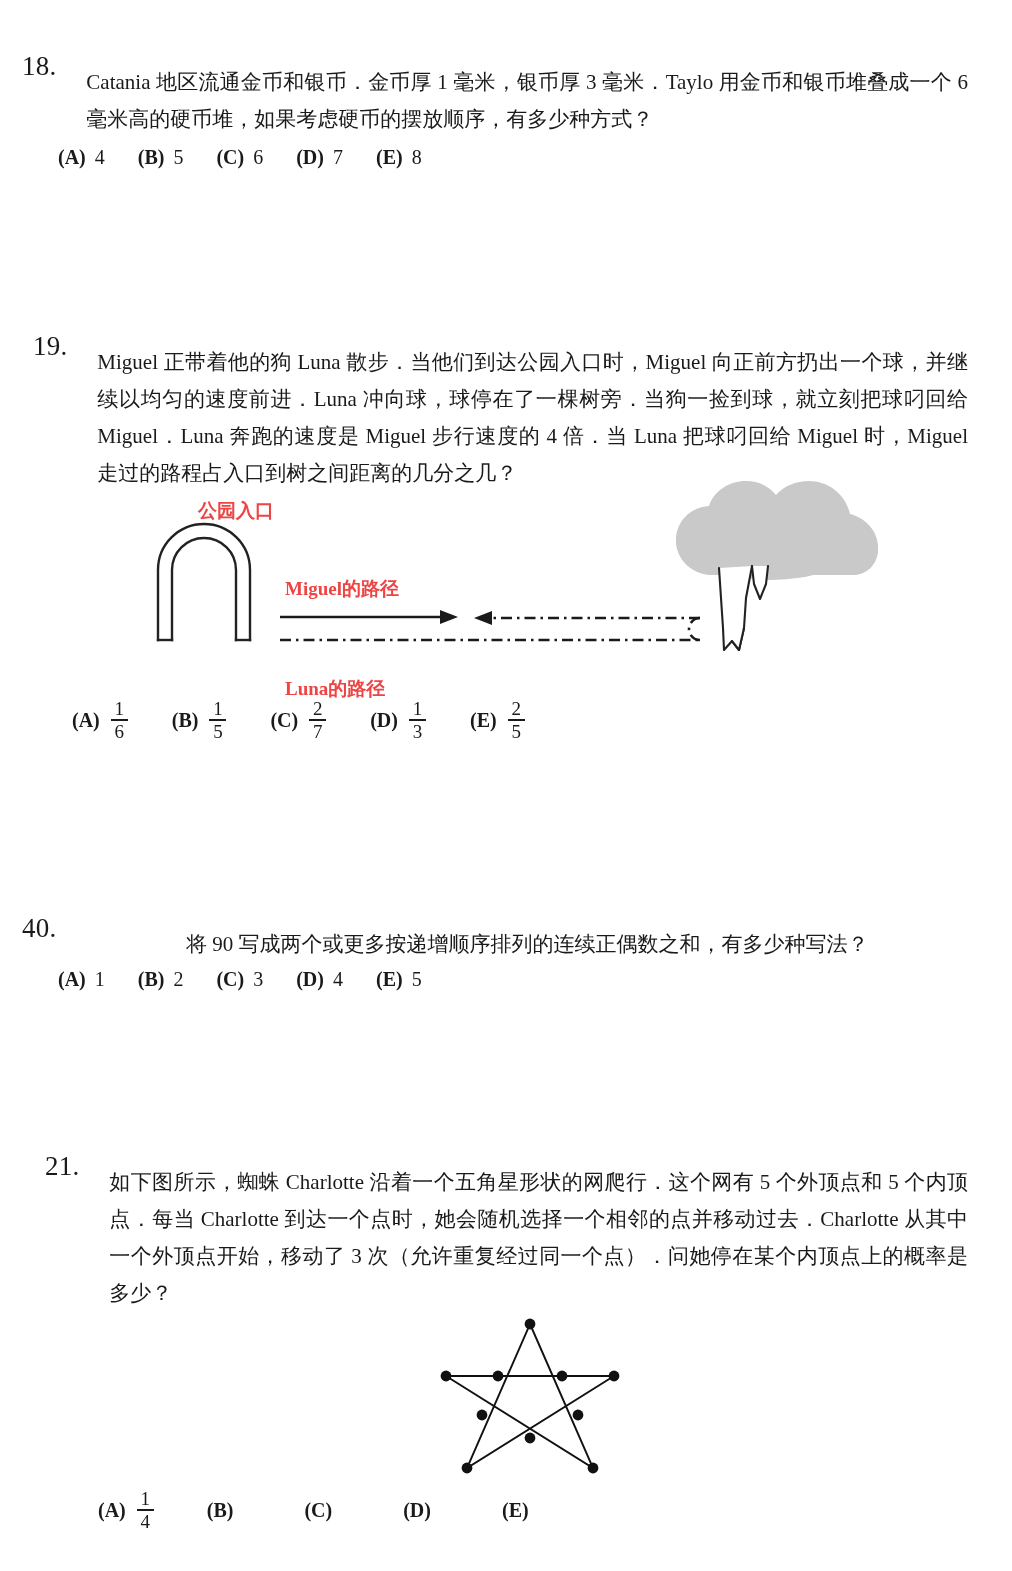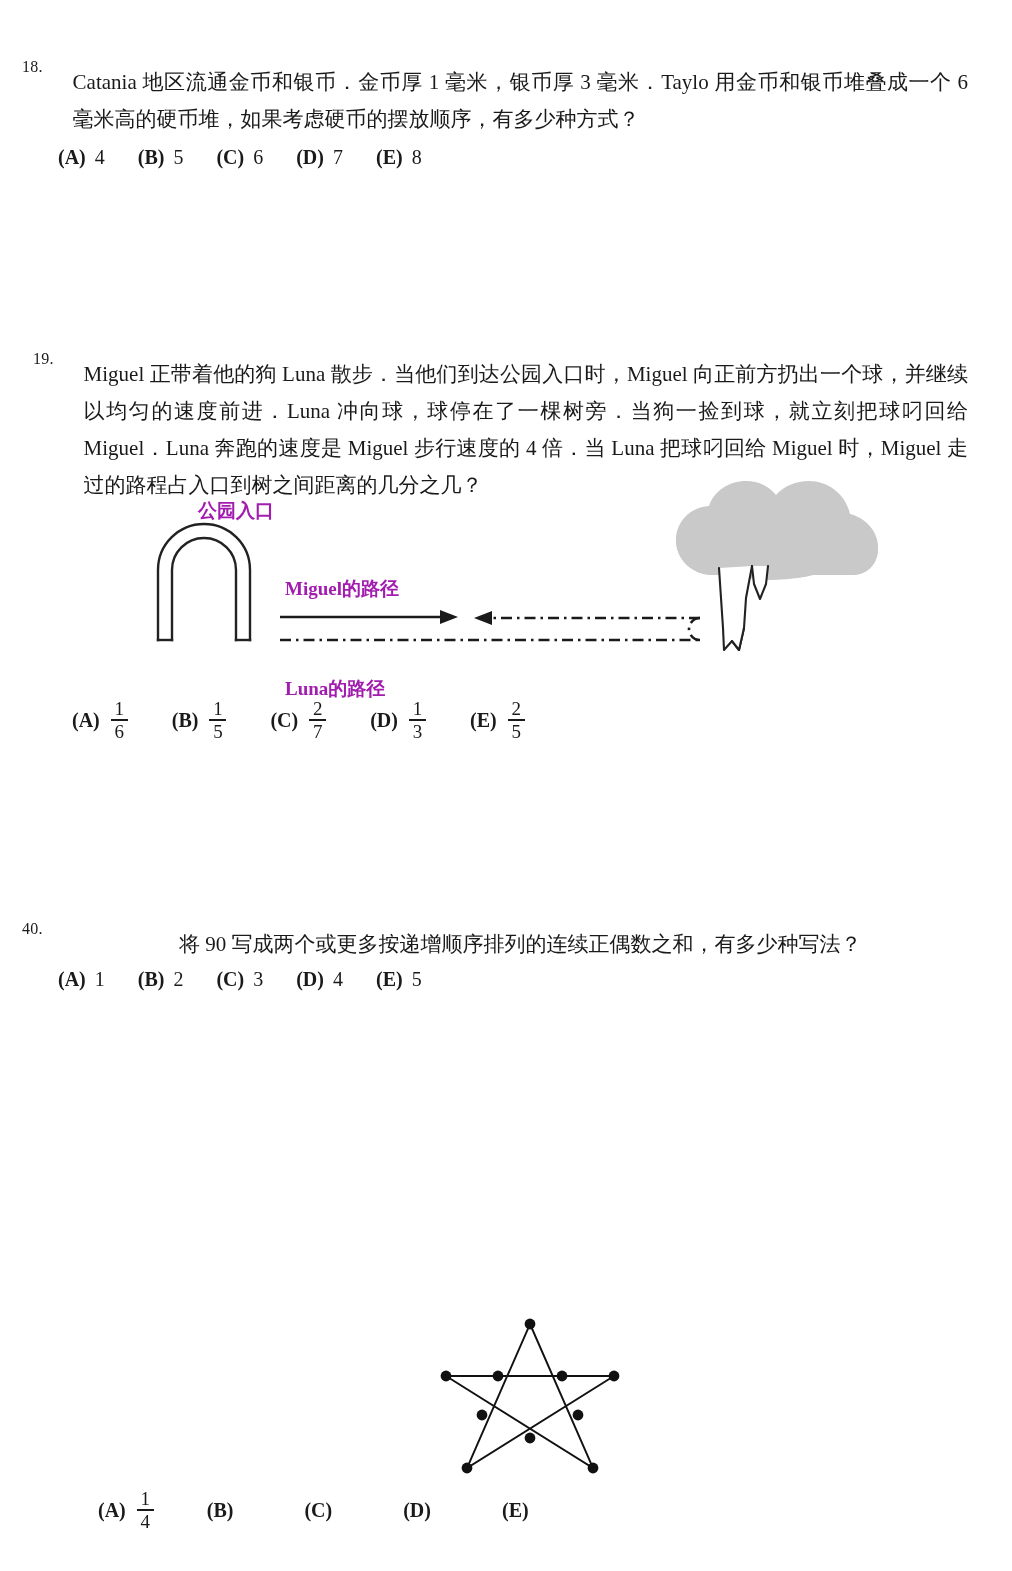--- a/index.html
+++ b/index.html
@@ -28,21 +28,21 @@
     position: absolute;
   }
 
   .q-body {
     display: flex;
     align-items: flex-start;
   }
 
   .q-num {
     flex: 0 0 auto;
-    font-size: 16px;
+    font-size: 27px;
     line-height: 37px;
     letter-spacing: 0.2px;
     white-space: nowrap;
   }
 
   .q-text {
     flex: 1 1 auto;
     font-size: 21px;
     line-height: 37px;
     text-align: justify;
@@ -106,21 +106,21 @@
     width: 740px;
     height: 210px;
   }
   #fig-19 svg { display: block; }
 
   .fig-label {
     position: absolute;
     font-size: 19px;
     font-weight: 600;
     white-space: nowrap;
-    color: #a21caf;
+    color: #ef4444;
   }
   #label-entrance { left: 58px;  top: 18px; }
   #label-miguel   { left: 145px; top: 96px; }
   #label-luna     { left: 145px; top: 165px; margin-top: 31px; }
 
   
   #fig-21 {
     position: absolute;
     left: 430px;
     top: 1318px;
@@ -159,21 +159,21 @@
     <div class="choice" style="margin-right:33px;">
       <span class="choice-label">(D)</span>
       <span class="choice-val">7</span>
     </div>
     <div class="choice">
       <span class="choice-label">(E)</span>
       <span class="choice-val">8</span>
     </div>
   </div>
 
-  <div class="question" style="left:33px; top:340px; width:951px;">
+  <div class="question" style="left:33px; top:328px; width:951px;">
     <div class="q-body">
       <div class="q-num">19.</div>
       <div class="q-text" style="margin-left:14px;">
         <p>Miguel 正带着他的狗 Luna 散步．当他们到达公园入口时，Miguel 向正前方扔出一个球，并继续以均匀的速度前进．Luna 冲向球，球停在了一棵树旁．当狗一捡到球，就立刻把球叼回给 Miguel．Luna 奔跑的速度是 Miguel 步行速度的 4 倍．当 Luna 把球叼回给 Miguel 时，Miguel 走过的路程占入口到树之间距离的几分之几？</p>
       </div>
     </div>
   </div>
 
   <div id="fig-19">
     <svg width="740" height="210" viewBox="0 0 740 210" xmlns="http://www.w3.org/2000/svg">
@@ -296,20 +296,28 @@
     <div class="choice" style="margin-right:33px;">
       <span class="choice-label">(D)</span>
       <span class="choice-val">4</span>
     </div>
     <div class="choice">
       <span class="choice-label">(E)</span>
       <span class="choice-val">5</span>
     </div>
   </div>
 
+  <div class="question" style="left:45px; top:1148px; width:939px;">
+    <div class="q-body">
+      <div class="q-num">21.</div>
+      <div class="q-text" style="margin-left:14px;">
+        <p>如下图所示，蜘蛛 Charlotte 沿着一个五角星形状的网爬行．这个网有 5 个外顶点和 5 个内顶点．每当 Charlotte 到达一个点时，她会随机选择一个相邻的点并移动过去．Charlotte 从其中一个外顶点开始，移动了 3 次（允许重复经过同一个点）．问她停在某个内顶点上的概率是多少？</p>
+      </div>
+    </div>
+  </div>
 
   <div id="fig-21">
     <svg width="200" height="165" viewBox="0 0 200 165" xmlns="http://www.w3.org/2000/svg">
       <g stroke="#111111" stroke-width="1.9" fill="none">
 
         <polygon points="100,6 163,150 16,58 184,58 37,150"></polygon>
       </g>
       <g fill="#111111">
         <circle cx="100" cy="6" r="5.4"></circle>
         <circle cx="16" cy="58" r="5.4"></circle>

